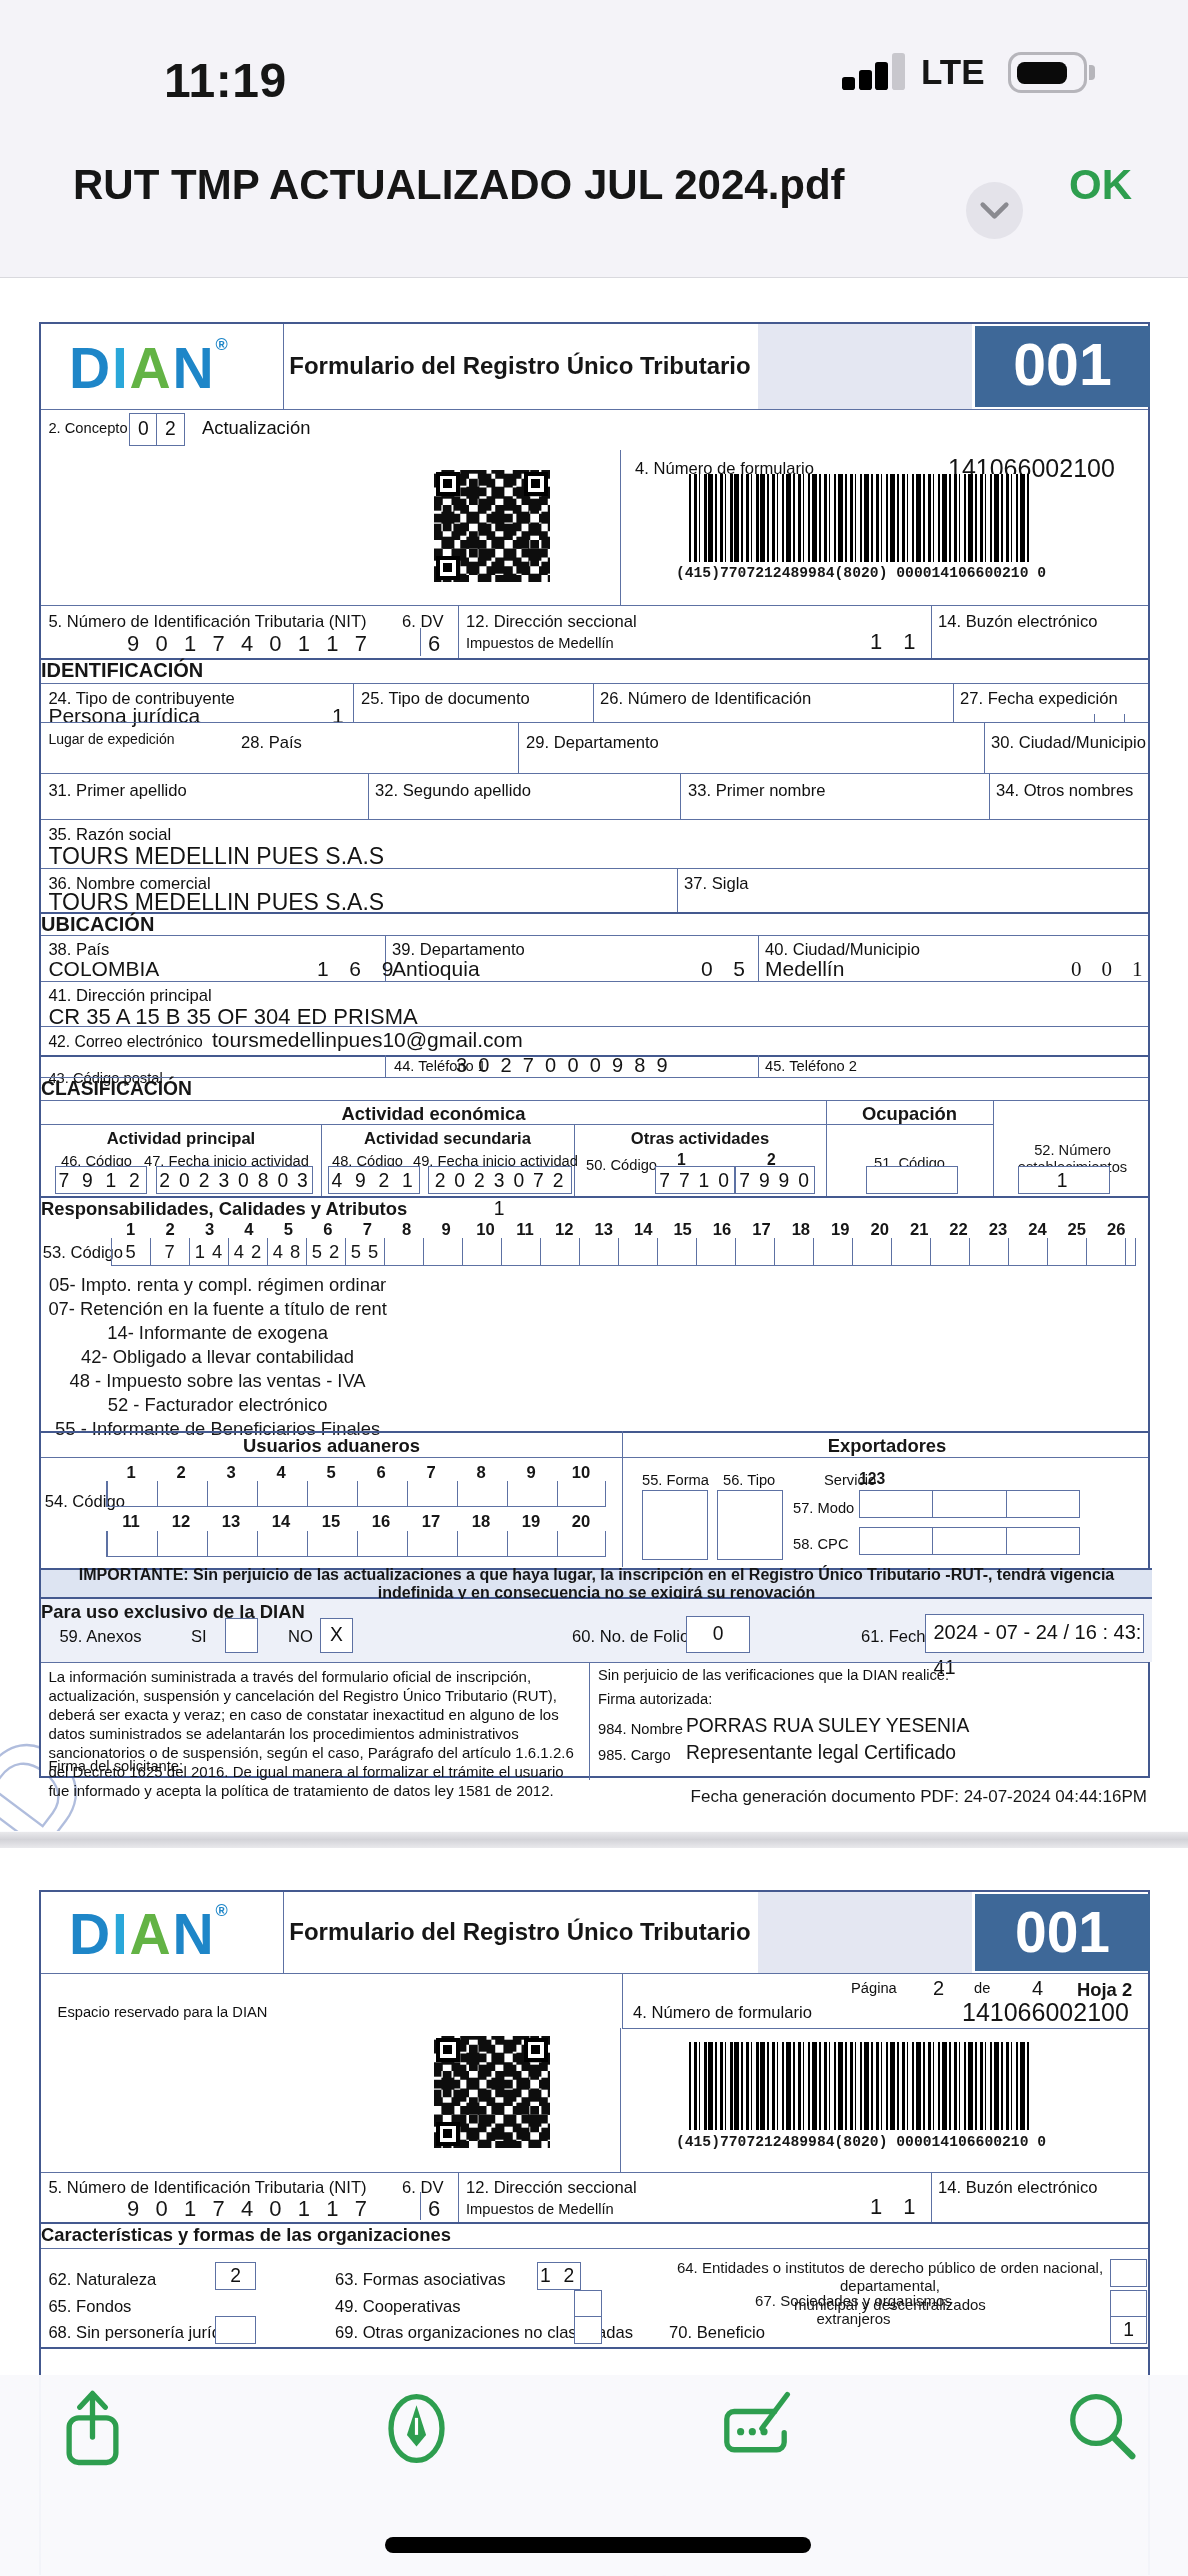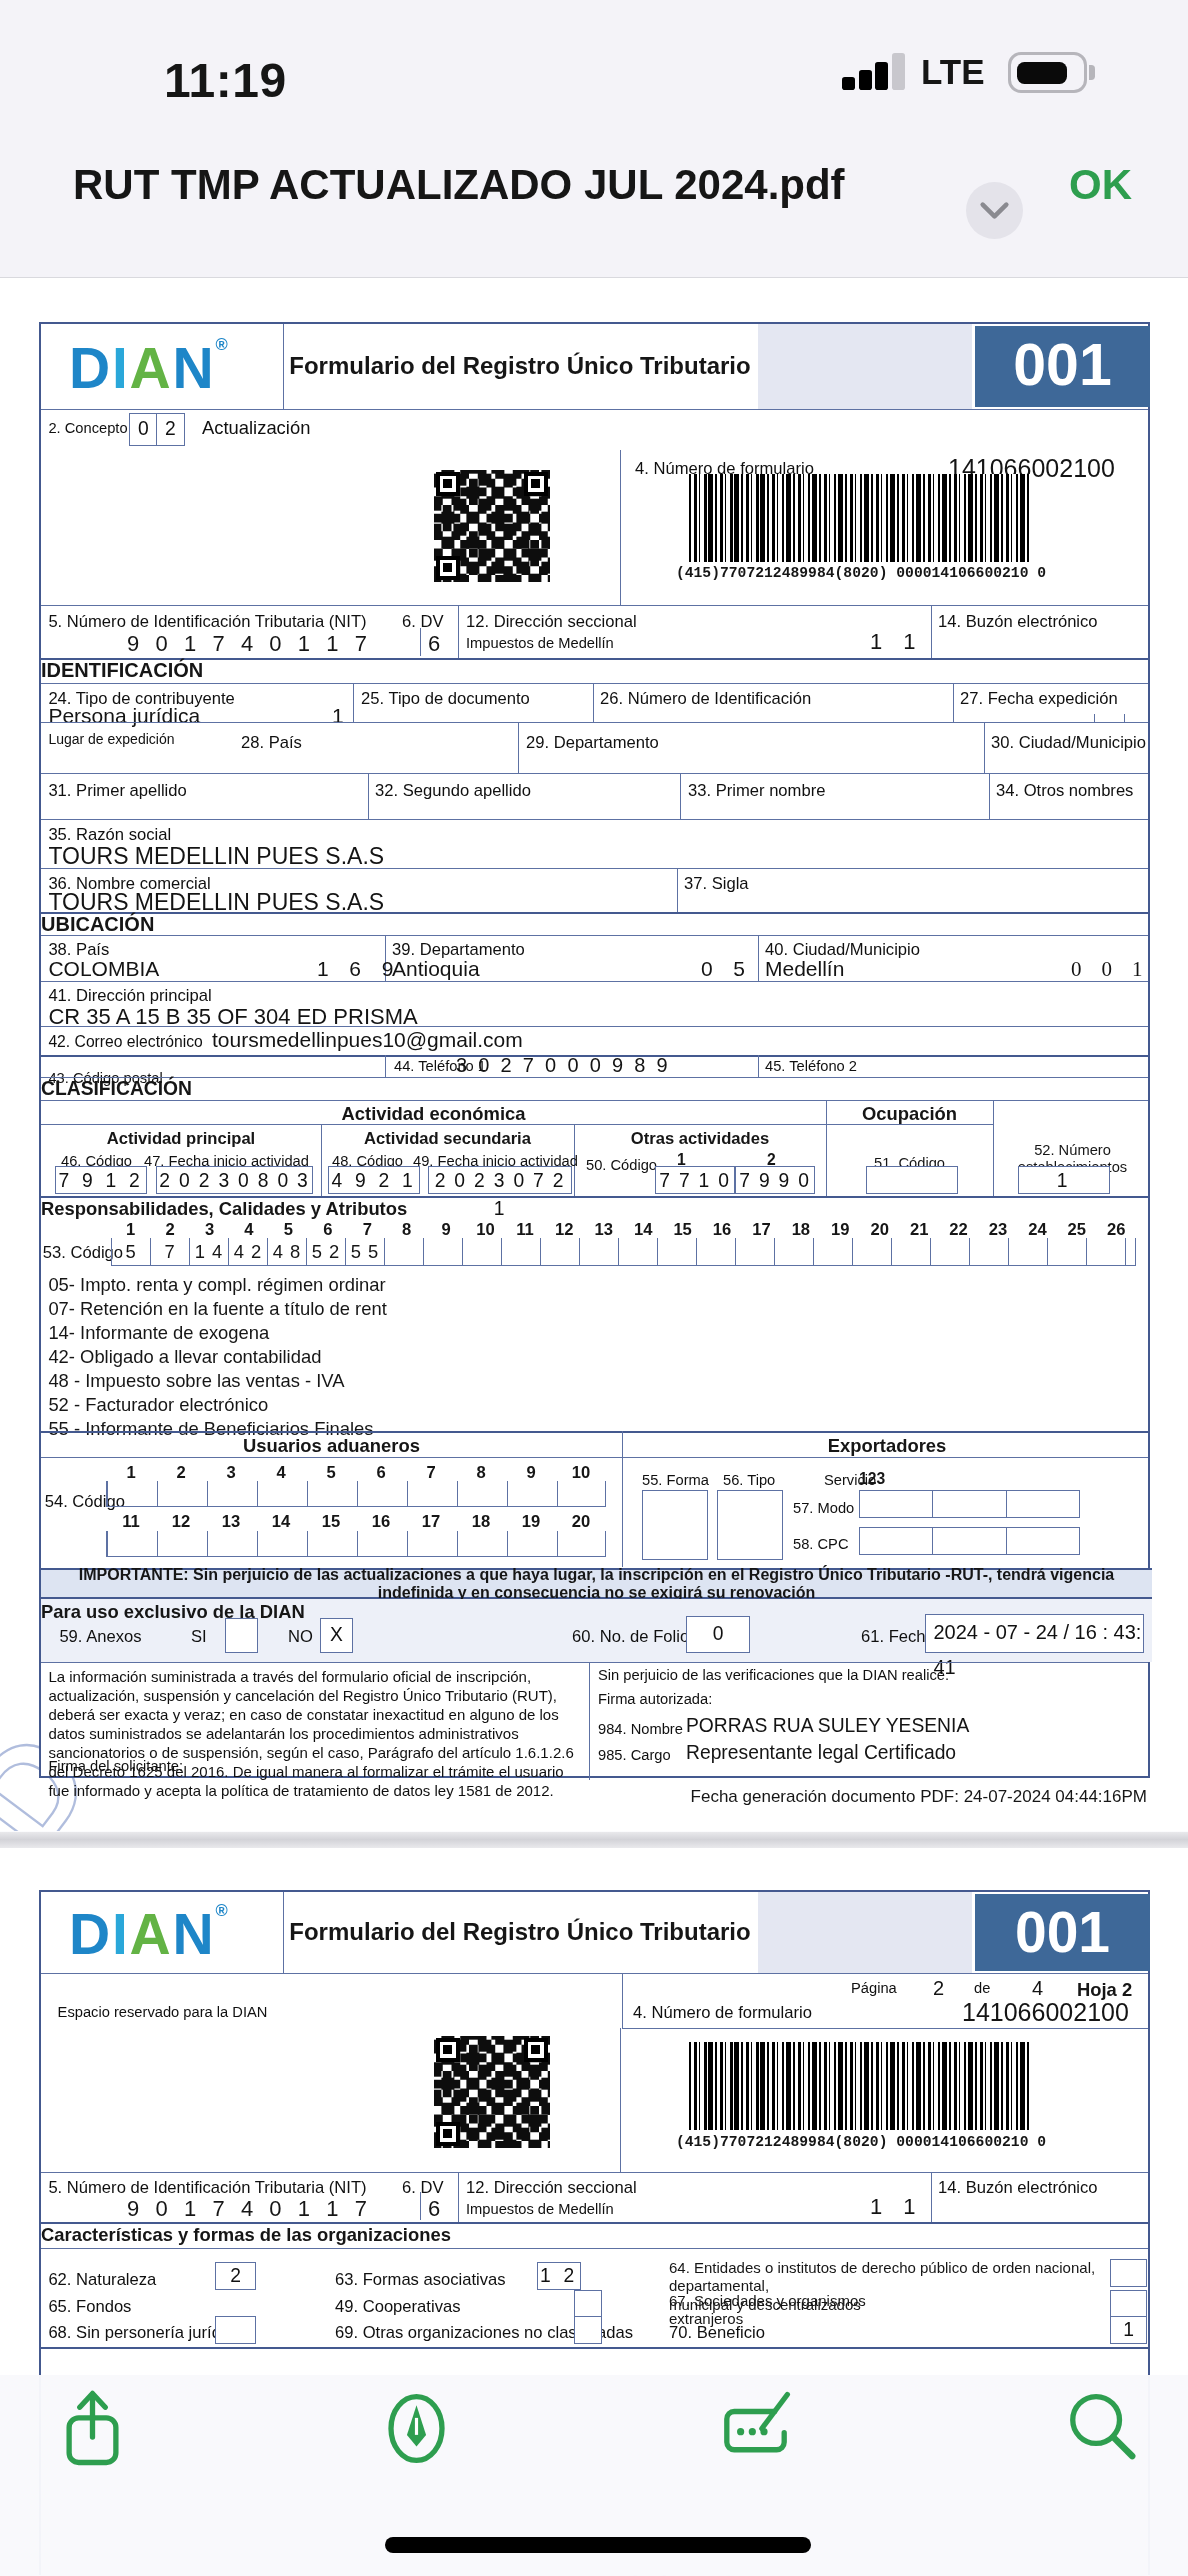--- a/index.html
+++ b/index.html
@@ -1,19 +1,19 @@
 <!DOCTYPE html>
 <html style="font-size:14.7px"><head>
 <meta charset="utf-8">
 <style>
   :root{ --bd:#5d71a3; --bdh:#44598f; --ink:#161616; --green:#2e9e4f; }
   *{margin:0;padding:0;box-sizing:border-box;}
   body{font-family:"Liberation Sans",sans-serif;background:#fff;color:var(--ink);}
   #screen{position:relative;width:1188px;height:2576px;overflow:hidden;background:#fbfbfd;}
-  .abs{position:absolute;}
+  .abs{position:absolute;text-align:center;}
   
   #statusbar{position:absolute;left:0;top:0;width:1188px;height:120px;background:#f4f3f8;}
   #titlebar{position:absolute;left:0;top:120px;width:1188px;height:158px;background:#f4f3f8;border-bottom:0.9px solid #d9d9de;}
   .time{font-size:48px;font-weight:bold;letter-spacing:0.5px;}
   .lte{font-size:35px;font-weight:bold;}
   .bar{position:absolute;bottom:0;width:13px;border-radius:2.8px;background:#000;}
   .battery-body{position:absolute;width:79px;height:41px;border:3.7px solid #b6b5bb;border-radius:13px;}
   .battery-fill{position:absolute;left:5.5px;top:5.5px;width:50px;height:22px;background:#0a0a0a;border-radius:7.4px;top:50%;transform:translateY(-50%);}
   .battery-nub{position:absolute;width:5.5px;height:14.7px;background:#b6b5bb;border-radius:0 3.7px 3.7px 0;}
   .fname{font-size:42px;font-weight:bold;white-space:nowrap;}

